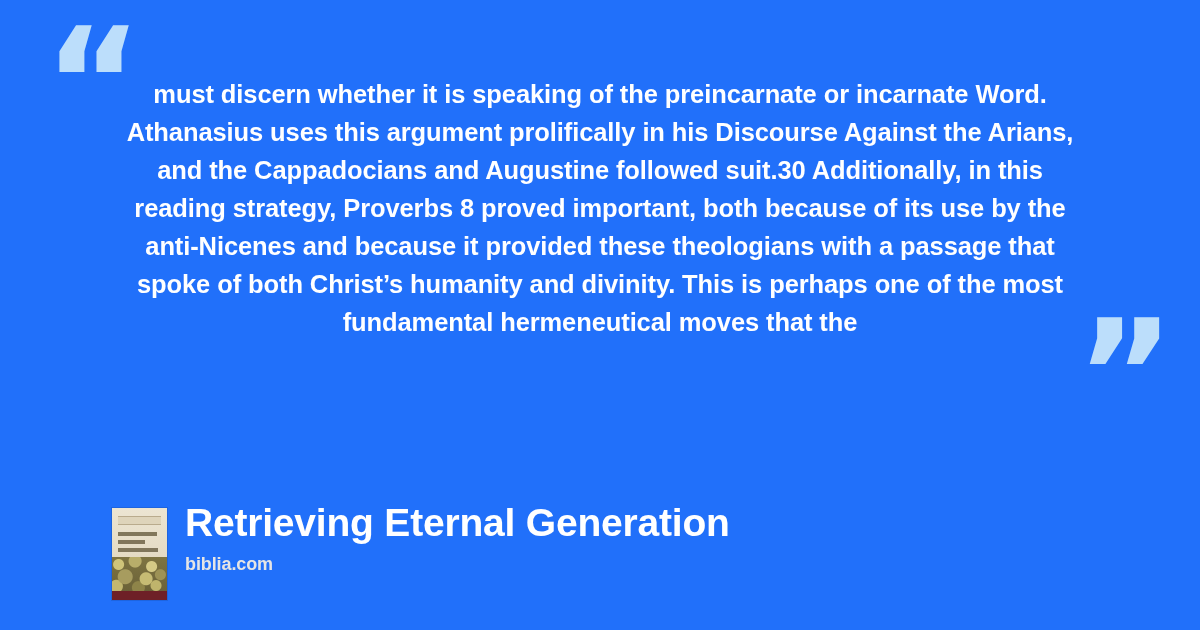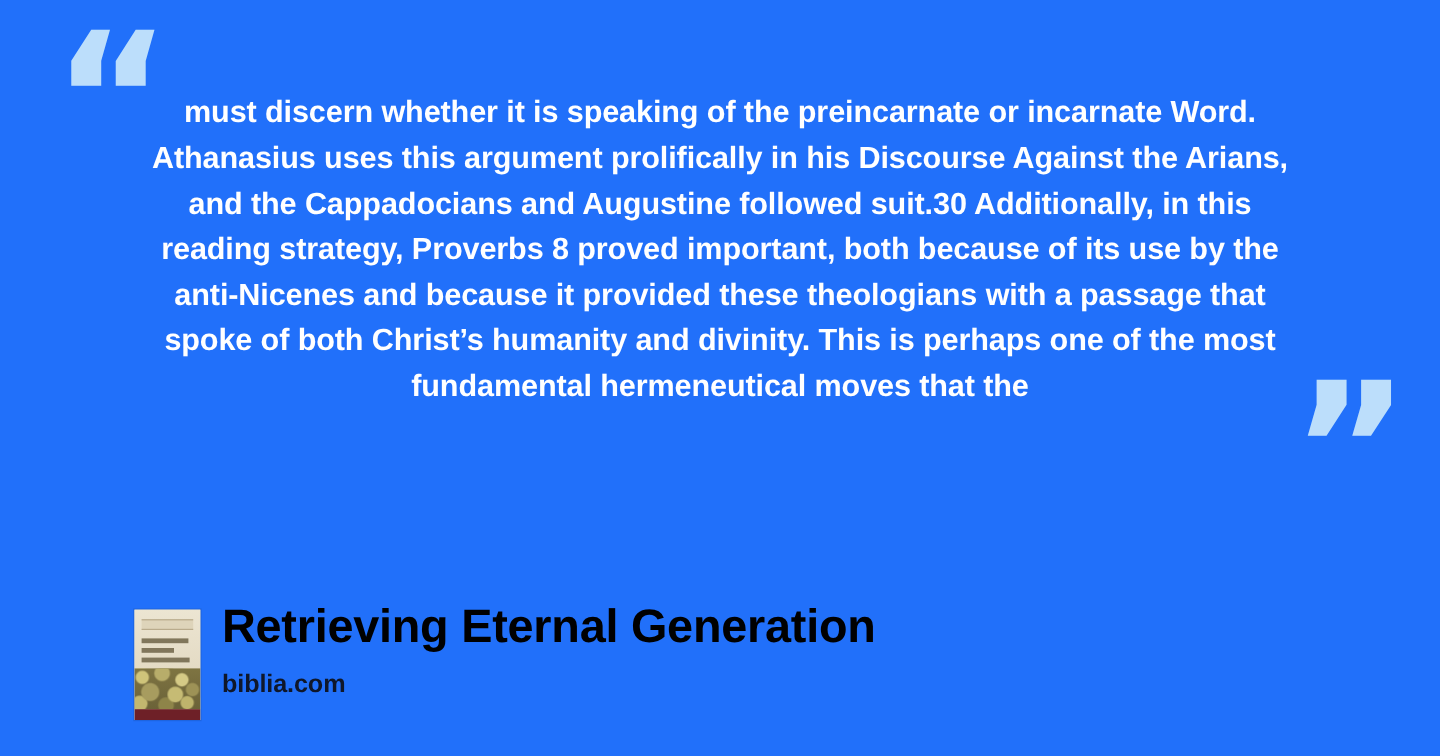--- a/index.html
+++ b/index.html
@@ -128,33 +128,33 @@
     background: #6e2027;
   }
 
   .footer-text {
     margin-left: 18px;
     display: flex;
     flex-direction: column;
     justify-content: flex-start;
   }
   .book-title {
-    color: #000000;
+    color: #ffffff;
     font-size: 39px;
     font-weight: 700;
     line-height: 46px;
     letter-spacing: -0.2px;
     white-space: nowrap;
   }
   .site-name {
-    color: #0f172a;
-    font-size: 21px;
+    color: #e5e5e5;
+    font-size: 18px;
     font-weight: 700;
     line-height: 28px;
-    margin-top: 11px;
+    margin-top: 4px;
     letter-spacing: -0.1px;
   }
 </style>
 </head>
 <body>
 
 <div class="card">
 
   <span class="quote-mark quote-mark-open">“</span>
 

